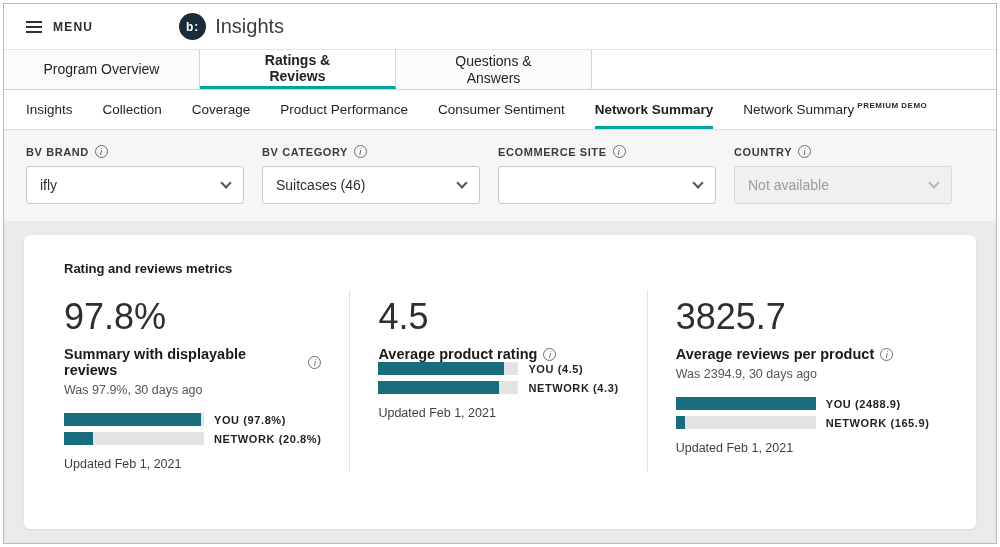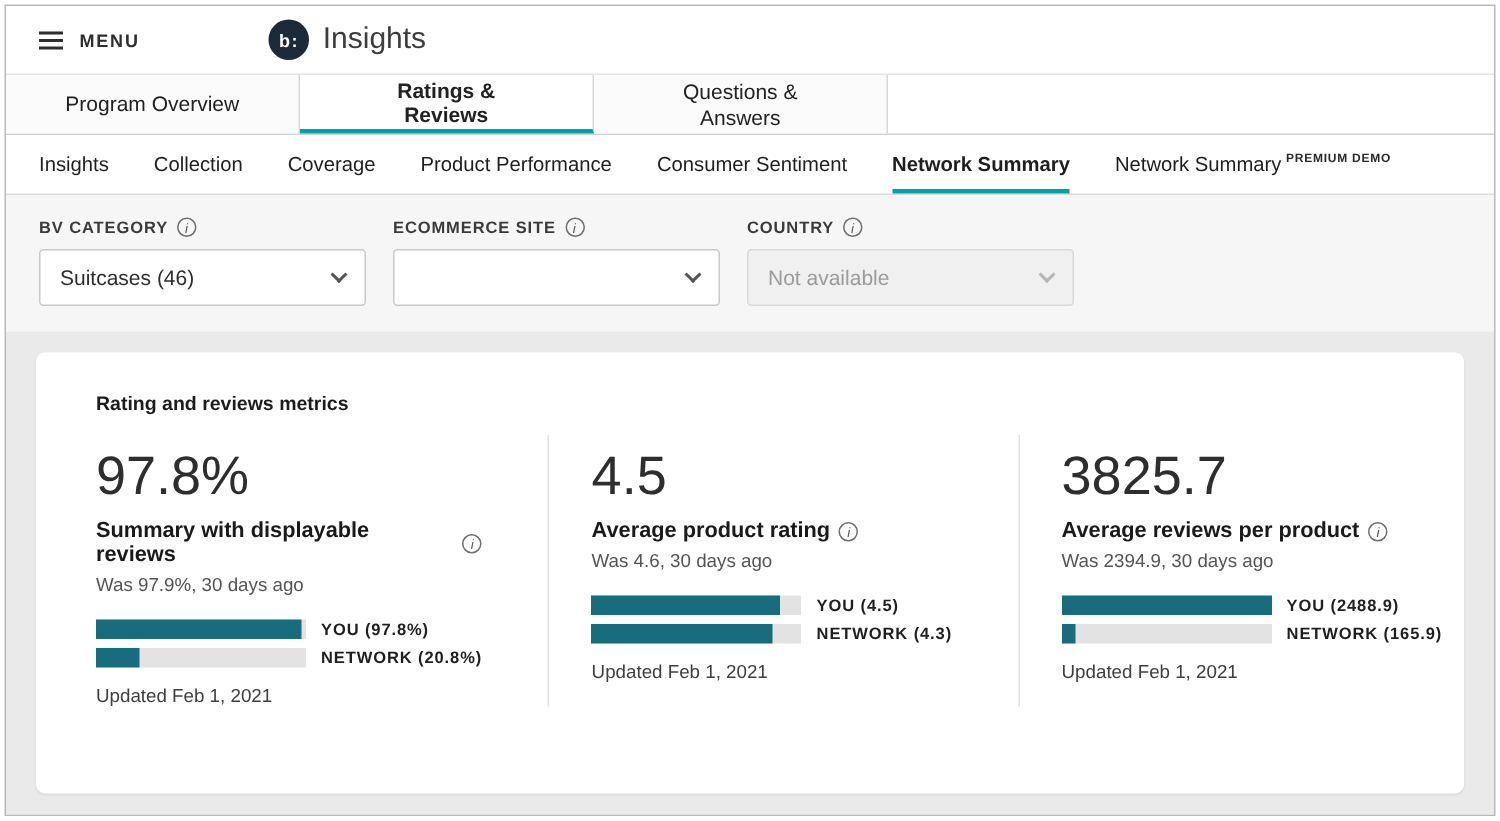--- a/index.html
+++ b/index.html
@@ -58,21 +58,21 @@
   .info { display:inline-block; width:13px; height:13px; border:1px solid #6e6e6e;
           border-radius:50%; font-size:9px; line-height:12px; text-align:center;
           color:#555; margin-left:6px; font-weight:normal; flex:0 0 auto; }
   .info::after { content:"i"; font-style:italic; }
 
   
   .content { flex:1; background:#eaeaea; padding:14px 20px; }
   .card { background:#fff; border-radius:6px; height:100%; padding:26px 40px;
           box-shadow:0 1px 2px rgba(0,0,0,.08); }
   .card-title { font-size:13px; font-weight:bold; color:#1c1c1c; margin-bottom:14px; }
-  .metrics { display:flex;gap:16px; }
+  .metrics { display:flex; }
   .metric { flex:1; padding:6px 28px 0; }
   .metric:first-child { padding-left:0; }
   .metric + .metric { border-left:1px solid #e1e1e1; }
   .metric-value { font-size:36px; color:#2e2e2e; margin-bottom:8px; }
   .metric-label { font-size:14.5px; font-weight:bold; color:#1a1a1a; display:flex;
           align-items:center; }
   .metric-prev { font-size:12.5px; color:#555; margin:5px 0 16px; }
   .bar-row { display:flex; align-items:center; gap:10px; margin-bottom:6px; }
   .bar-track { width:140px; height:13px; background:#e3e3e3; flex:0 0 auto; }
   .bar-fill { height:100%; background:var(--bar); }
@@ -132,20 +132,30 @@
     </div>
     <div class="subnav-item">
       <span>Network Summary</span>
       <span class="premium-badge">PREMIUM DEMO</span>
     </div>
   </nav>
 
   <section class="filters">
     <div class="filter-group">
       <div class="filter-label">
+        <span>BV BRAND</span>
+        <span class="info"></span>
+      </div>
+      <div class="select">
+        <span>ifly</span>
+        <span class="chevron"></span>
+      </div>
+    </div>
+    <div class="filter-group">
+      <div class="filter-label">
         <span>BV CATEGORY</span>
         <span class="info"></span>
       </div>
       <div class="select">
         <span>Suitcases (46)</span>
         <span class="chevron"></span>
       </div>
     </div>
     <div class="filter-group">
       <div class="filter-label">
@@ -195,21 +205,20 @@
           </div>
           <div class="updated">Updated Feb 1, 2021</div>
         </div>
 
         <div class="metric">
           <div class="metric-value">4.5</div>
           <div class="metric-label">
             <span>Average product rating</span>
             <span class="info"></span>
           </div>
-          <div class="metric-prev">Was 4.6, 30 days ago</div>
           <div class="bar-row">
             <span class="bar-track">
               <span class="bar-fill" style="display: block; width: 90%;"></span>
             </span>
             <span class="bar-label">YOU (4.5)</span>
           </div>
           <div class="bar-row">
             <span class="bar-track">
               <span class="bar-fill" style="display: block; width: 86%;"></span>
             </span>

